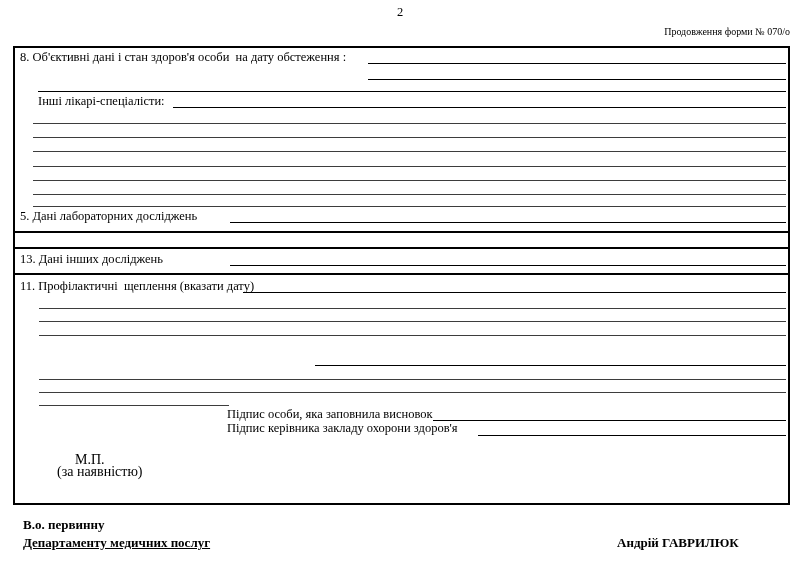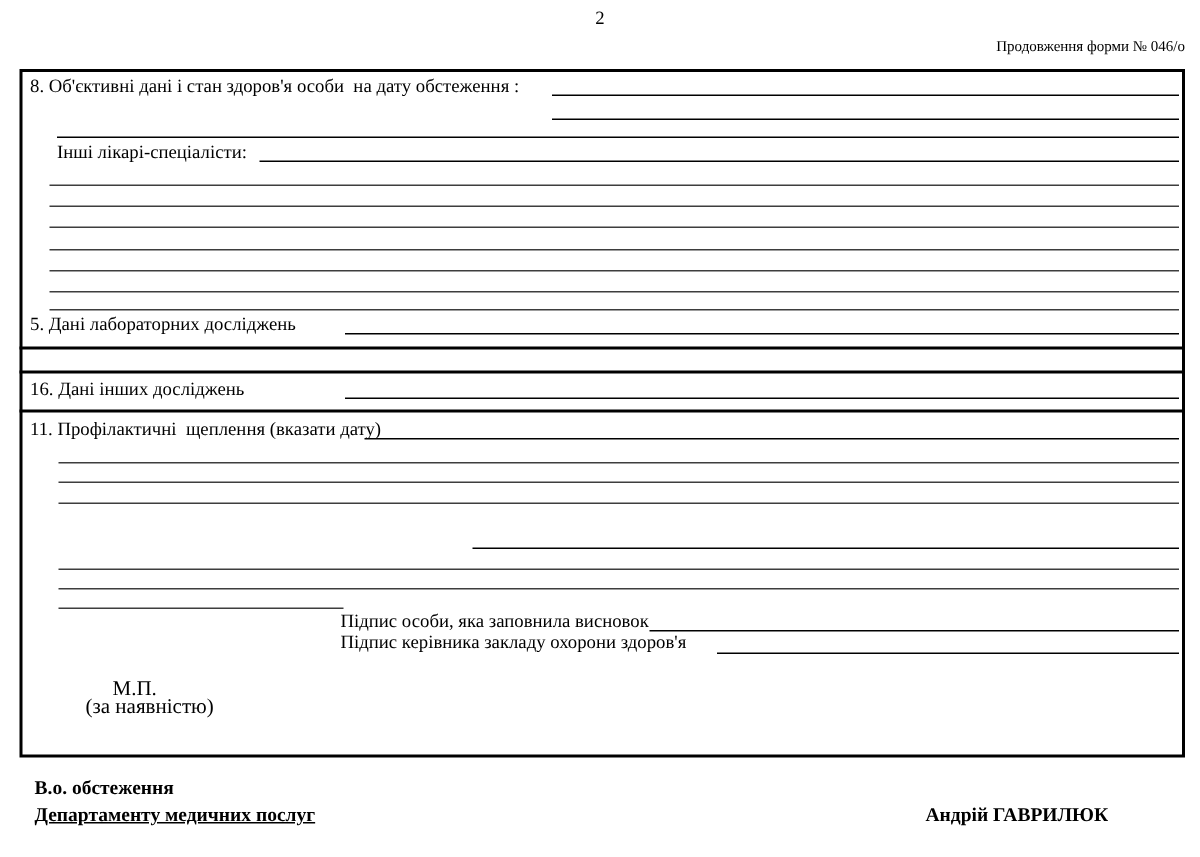--- a/index.html
+++ b/index.html
@@ -19,21 +19,21 @@
     border:2px solid #000; background:transparent;
   }
   .center { left:0; width:800px; text-align:center; white-space:normal; }
 </style>
 </head>
 <body>
 
 <div class="page">
 
   <div class="t center" style="top:5px;">2</div>
-  <div class="t t-small" style="top:26px; right:10px; left:auto;">Продовження форми № 046/о</div>
+  <div class="t t-small" style="top:26px; right:10px; left:auto;">Продовження форми № 070/о</div>
 
   <div class="box"></div>
 
   <div class="t" style="left:20px; top:50px;">8. Об'єктивні дані і стан здоров'я особи  на дату обстеження :</div>
   <div class="uline" style="left:368px; top:63px; width:418px;"></div>
 
   <div class="uline" style="left:368px; top:79px; width:418px;"></div>
 
   <div class="uline" style="left:38px; top:91px; width:748px;"></div>
   <div class="t" style="left:38px; top:94px;">Інші лікарі-спеціалісти:</div>
@@ -45,21 +45,21 @@
   <div class="line" style="left:33px; top:166px; width:753px;"></div>
   <div class="line" style="left:33px; top:180px; width:753px;"></div>
   <div class="line" style="left:33px; top:194px; width:753px;"></div>
   <div class="line" style="left:33px; top:206px; width:753px;"></div>
 
   <div class="t" style="left:20px; top:209px;">5. Дані лабораторних досліджень</div>
   <div class="uline" style="left:230px; top:222px; width:556px;"></div>
   <div class="divider" style="top:231px;"></div>
   <div class="divider" style="top:247px;"></div>
 
-  <div class="t" style="left:20px; top:252px;">16. Дані інших досліджень</div>
+  <div class="t" style="left:20px; top:252px;">13. Дані інших досліджень</div>
   <div class="uline" style="left:230px; top:265px; width:556px;"></div>
   <div class="divider" style="top:273px;"></div>
 
   <div class="t" style="left:20px; top:279px;">11. Профілактичні  щеплення (вказати дату)</div>
   <div class="uline" style="left:243px; top:292px; width:543px;"></div>
   <div class="line" style="left:39px; top:308px; width:747px;"></div>
   <div class="line" style="left:39px; top:321px; width:747px;"></div>
   <div class="line" style="left:39px; top:335px; width:747px;"></div>
 
   <div class="uline" style="left:315px; top:365px; width:471px;"></div>
@@ -68,17 +68,17 @@
   <div class="line" style="left:39px; top:405px; width:190px;"></div>
 
   <div class="t" style="left:227px; top:407px;">Підпис особи, яка заповнила висновок</div>
   <div class="uline" style="left:433px; top:420px; width:353px;"></div>
   <div class="t" style="left:227px; top:421px;text-align:center;">Підпис керівника закладу охорони здоров'я</div>
   <div class="uline" style="left:478px; top:435px; width:308px;"></div>
 
   <div class="t t-tiny" style="left:75px; top:452px;">М.П.</div>
   <div class="t t-tiny" style="left:57px; top:464px;">(за наявністю)</div>
 
-  <div class="t t-bold" style="left:23px; top:518px;">В.о. обстеження</div>
+  <div class="t t-bold" style="left:23px; top:518px;">В.о. первинну</div>
   <div class="t t-bold" style="left:23px; top:536px;text-decoration:underline;">Департаменту медичних послуг</div>
   <div class="t t-bold" style="left:585px; top:536px;margin-left:32px;">Андрій ГАВРИЛЮК</div>
 
 </div>
 
 </body></html>

